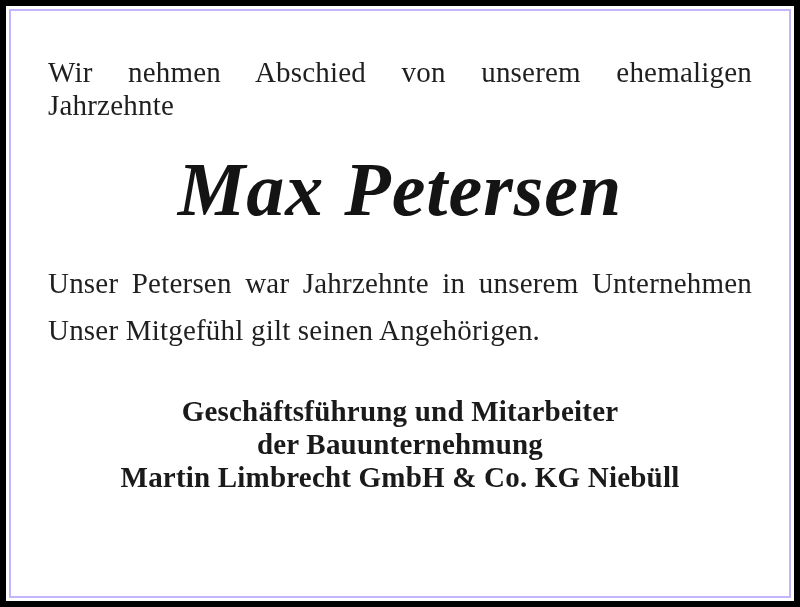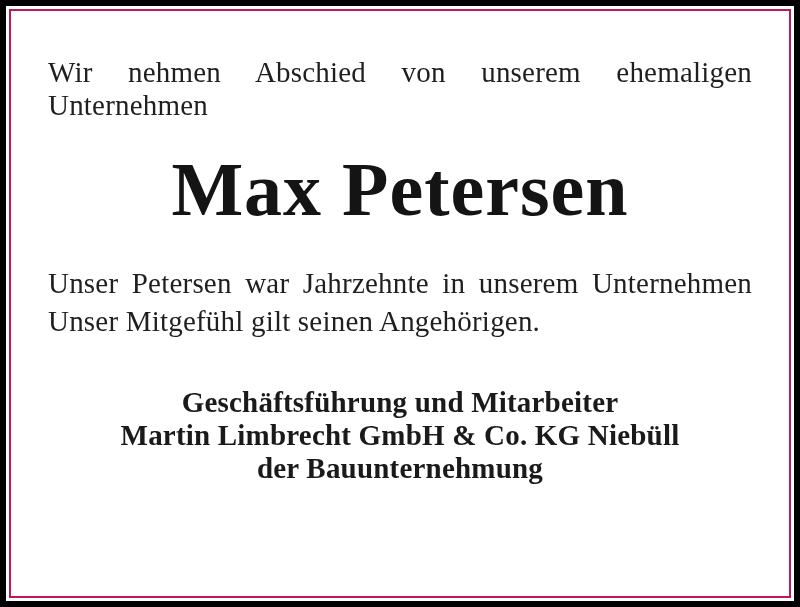--- a/index.html
+++ b/index.html
@@ -16,21 +16,21 @@
     border: 6px solid #000000;
     padding: 3px;
     font-family: "Liberation Serif", "DejaVu Serif", serif;
     color: #1f1f1f;
     overflow: hidden;
   }
   .inner-frame {
     box-sizing: border-box;
     width: 100%;
     height: 100%;
-    border: 2px solid #be185d;
+    border: 2px solid #c4b5fd;
     padding: 45px 37px 0 37px;
     overflow: hidden;
   }
   .bodytext {
     font-size: 29px;
     line-height: 33px;
     letter-spacing: 0.2px;
   }
   .line {
     white-space: nowrap;
@@ -40,60 +40,61 @@
     text-align-last: justify;
   }
   .intro-block {
     margin: 0;
   }
   .deceased-name {
     margin-top: 25px;
     font-size: 76px;
     line-height: 84px;
     font-weight: bold;
+    font-style: italic;
     text-align: center;
     letter-spacing: 1px;
     color: #141414;
   }
   .body-block {
     margin-top: 36px;
   }
   .condolence-block {
-    margin-top: 5px;
+    margin-top: 14px;
   }
   .signature-block {
     margin-top: 48px;
     font-weight: bold;
     text-align: center;
     color: #1a1a1a;
   }
   .signature-block .line {
   }
 </style>
 </head>
 <body>
 
 <div class="page">
   <div class="inner-frame">
 
     <div class="bodytext intro-block">
       <div class="line just">Wir nehmen Abschied von unserem ehemaligen</div>
-      <div class="line">Unternehmen</div>
+      <div class="line">Jahrzehnte</div>
     </div>
 
     <div class="deceased-name">Max Petersen</div>
 
     <div class="bodytext body-block">
       <div class="line just">Unser Petersen war Jahrzehnte in unserem Unternehmen</div>
     </div>
 
     <div class="bodytext condolence-block">
       <div class="line">Unser Mitgefühl gilt seinen Angehörigen.</div>
     </div>
 
     <div class="bodytext signature-block">
       <div class="line">Geschäftsführung und Mitarbeiter</div>
+      <div class="line">der Bauunternehmung</div>
       <div class="line">Martin Limbrecht GmbH &amp; Co. KG Niebüll</div>
-      <div class="line">der Bauunternehmung</div>
     </div>
 
   </div>
 </div>
 
 </body></html>

